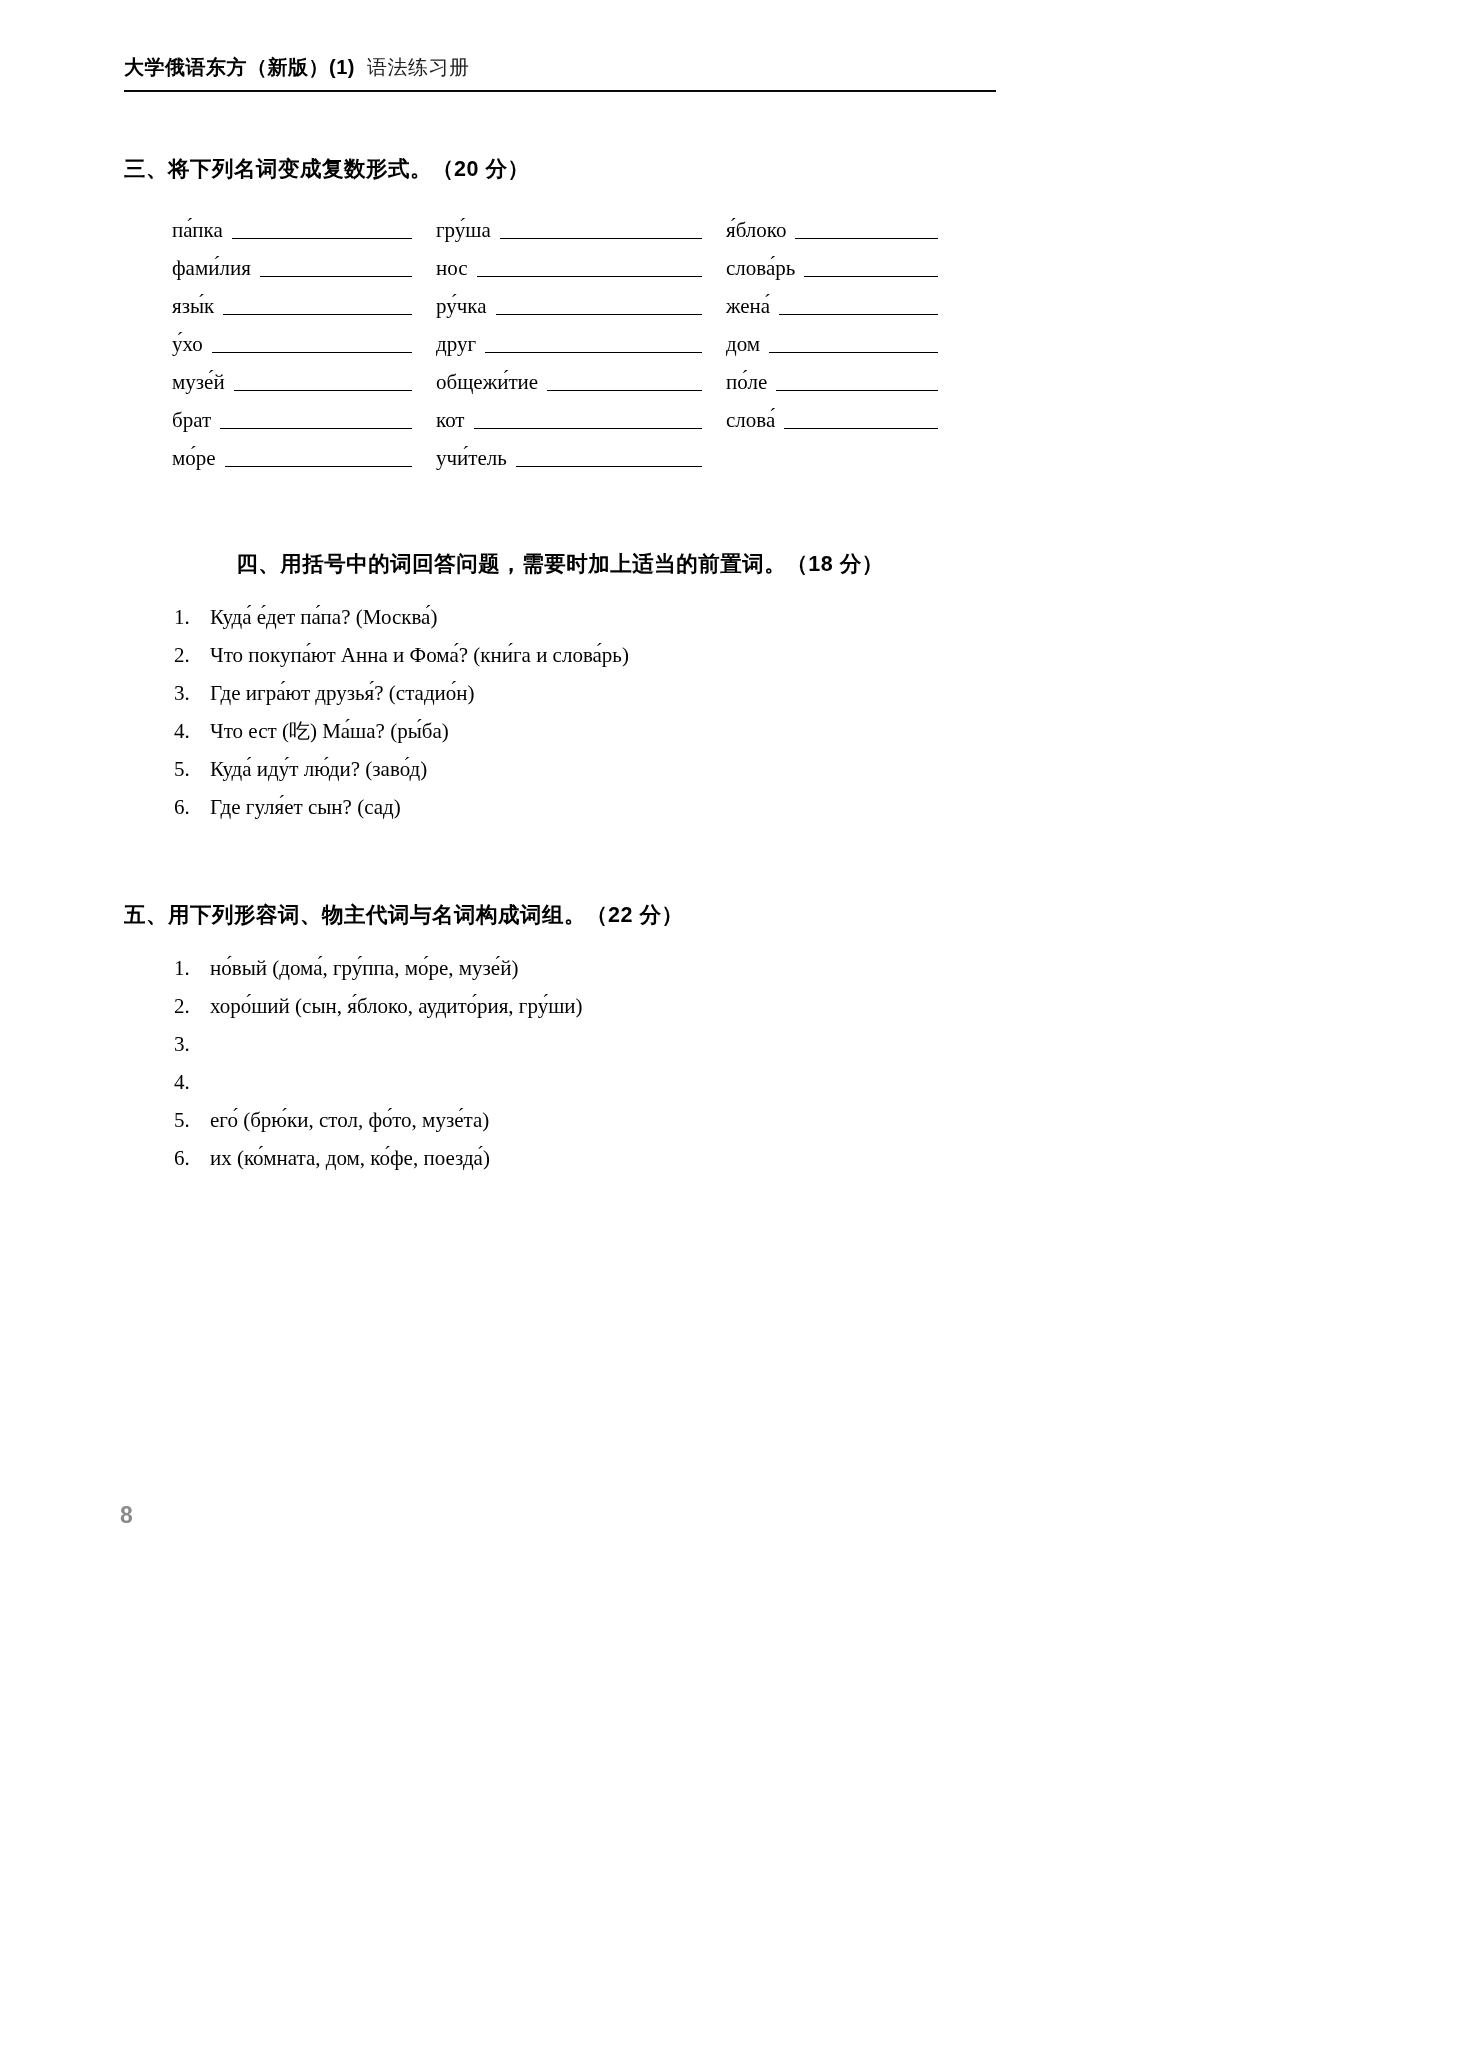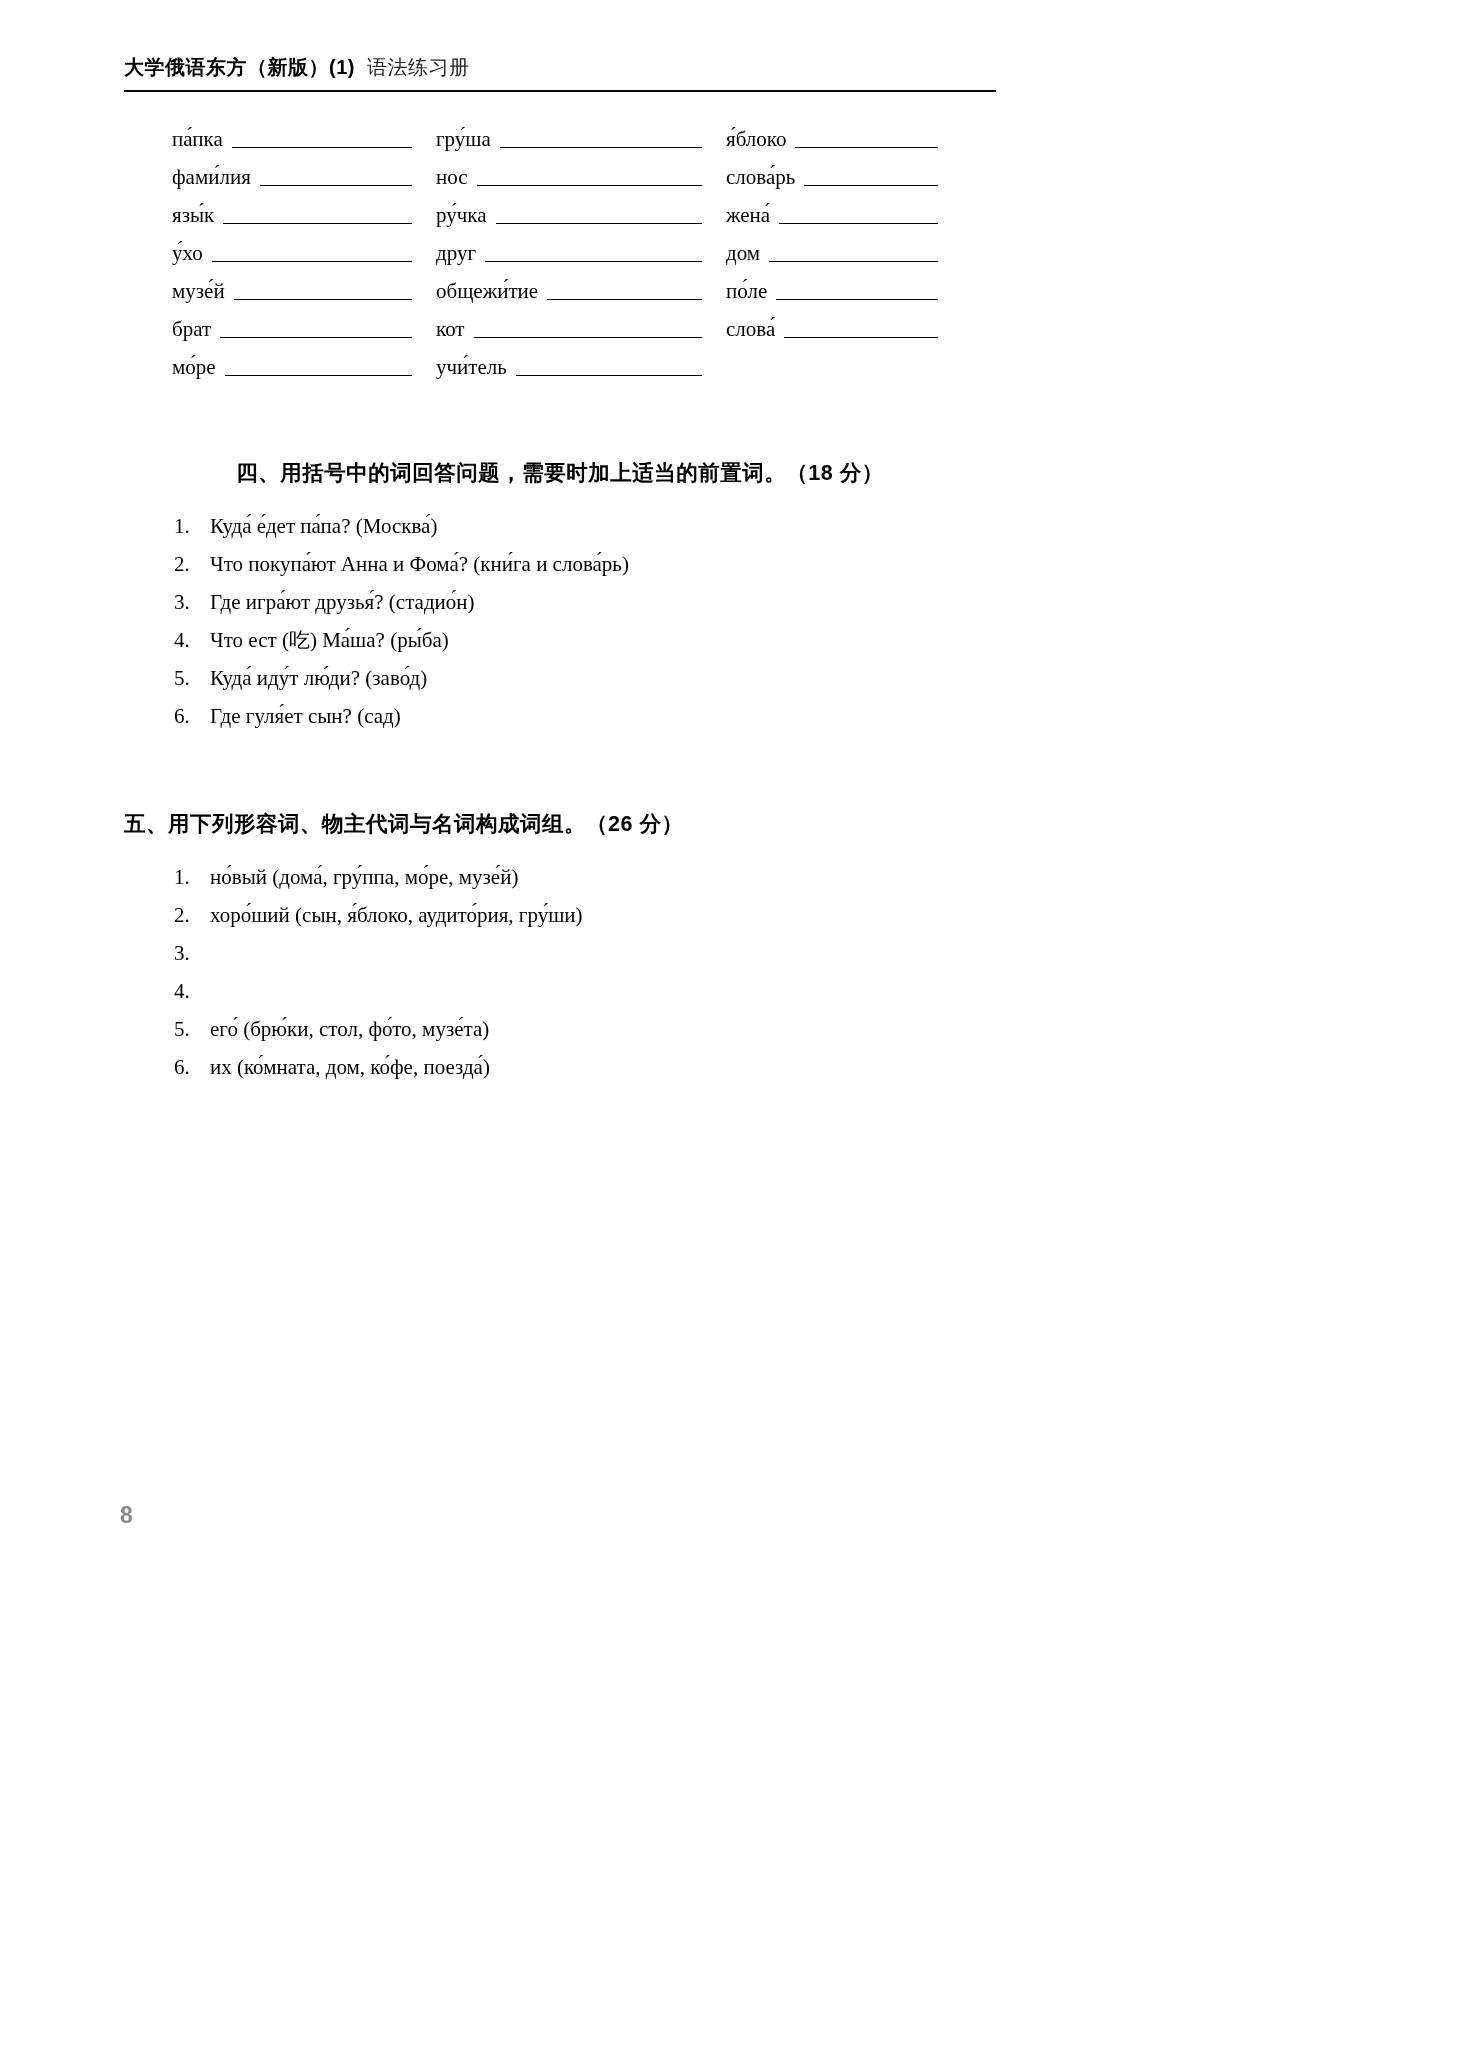--- a/index.html
+++ b/index.html
@@ -108,20 +108,21 @@
 <body>
 
 <div class="page">
 
   <div class="running-head">
     <span class="bold">大学俄语东方（新版）(1)</span>
     <span class="regular">语法练习册</span>
   </div>
   <hr class="head-rule">
 
+  <div id="sec3-heading" class="section-heading">三、将下列名词变成复数形式。（20 分）</div>
 
   <div class="vocab-grid">
     <div class="vocab-col">
       <div class="vocab-row">
           <span class="word">па́пка</span>
           <span class="blank"></span>
         </div>
       <div class="vocab-row">
           <span class="word">фами́лия</span>
           <span class="blank"></span>
@@ -228,21 +229,21 @@
     <div class="num-item">
         <span class="num">5.</span>
         <span class="text">Куда́ иду́т лю́ди? (заво́д)</span>
       </div>
     <div class="num-item">
         <span class="num">6.</span>
         <span class="text">Где гуля́ет сын? (сад)</span>
       </div>
   </div>
 
-  <div id="sec5-heading" class="section-heading">五、用下列形容词、物主代词与名词构成词组。（26 分）</div>
+  <div id="sec5-heading" class="section-heading">五、用下列形容词、物主代词与名词构成词组。（22 分）</div>
 
   <div class="num-list">
     <div class="num-item">
         <span class="num">1.</span>
         <span class="text">но́вый (дома́, гру́ппа, мо́ре, музе́й)</span>
       </div>
     <div class="num-item">
         <span class="num">2.</span>
         <span class="text">хоро́ший (сын, я́блоко, аудито́рия, гру́ши)</span>
       </div>

